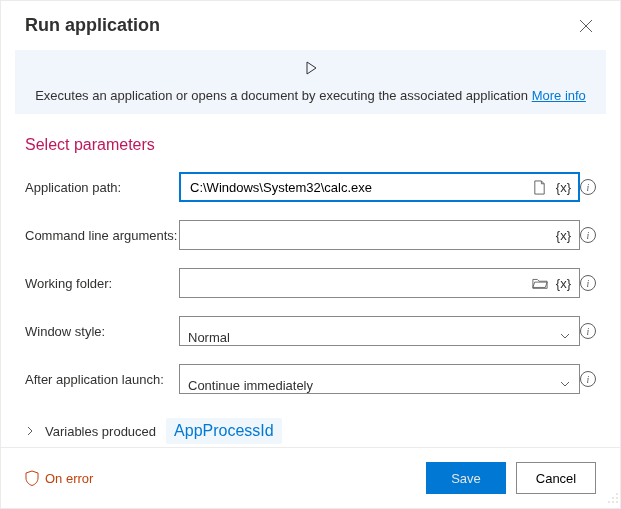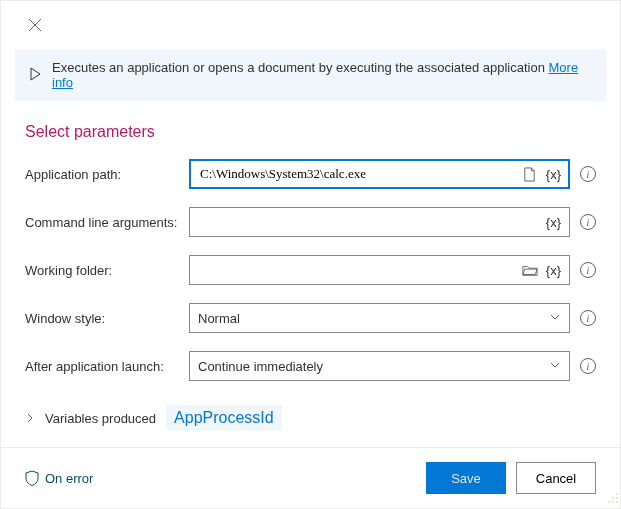--- a/index.html
+++ b/index.html
@@ -38,20 +38,21 @@
   }
   .info-banner {
     margin: 4px 14px 10px 14px;
     background: #f1f6fd;
     border: 1px solid #f1f6fd;
     display: flex;
     align-items: center;
     gap: 10px;
     padding: 10px 12px;
     font-size: 13px;
+    flex-direction: column;
   }
   .info-banner .run-icon { color: #323130; flex-shrink:0; }
   .info-banner a {
     color: #0078d4;
     text-decoration: underline;
     cursor: pointer;
   }
   .body {
     flex: 1;
     padding: 4px 24px 0 24px;
@@ -60,21 +61,20 @@
   .section-title {
     font-size: 16px;
     font-weight: 400;
     color: #be185d;
     margin: 8px 0 18px 0;
   }
   .form-row {
     display: flex;
     align-items: center;
     margin-bottom: 18px;
-    gap: 10px;
   }
   .form-label {
     width: 154px;
     flex-shrink: 0;
     font-size: 13px;
     color: #323130;
   }
   .input-wrap {
     flex: 1;
     display: flex;
@@ -87,21 +87,21 @@
   .input-wrap.focused {
     border-color: #0078d4;
     box-shadow: inset 0 0 0 1px #0078d4;
   }
   .input-wrap input {
     flex: 1;
     border: none;
     outline: none;
     height: 100%;
     font-size: 13px;
-    font-family: Liberation Serif, serif;
+    font-family: Liberation Sans, sans-serif;
     background: transparent;
   }
   .input-suffix {
     display: flex;
     align-items: center;
     gap: 2px;
     padding-right: 4px;
   }
   .icon-btn {
     width: 24px; height: 24px;
@@ -118,21 +118,21 @@
   }
   .select-wrap {
     flex: 1;
     position: relative;
   }
   .select {
     width: 100%;
     height: 30px;
     border: 1px solid #8a8886;
     display: flex;
-    align-items: center;
+    align-items: flex-end;
     justify-content: space-between;
     padding: 0 8px;
     cursor: pointer;
     background: #fff;
   }
   .select .chev { color: #605e5c; }
   .info-circle {
     width: 16px; height: 16px;
     border: 1px solid #605e5c;
     border-radius: 50%;
@@ -166,21 +166,21 @@
     border-top: 1px solid #edebe9;
     padding: 14px 24px;
     display: flex;
     align-items: center;
     justify-content: space-between;
   }
   .on-error {
     display: flex;
     align-items: center;
     gap: 6px;
-    color: #0c4a6e;
+    color: #c2410c;
     font-size: 13px;
     cursor: pointer;
   }
   .footer-actions {
     display: flex;
     gap: 10px;
   }
   .btn {
     min-width: 80px;
     height: 32px;
@@ -202,20 +202,21 @@
     right: 2px; bottom: 2px;
     color: #c8c6c4;
   }
 </style>
 </head>
 <body>
 
 <div class="dialog">
 
   <div class="header">
+    <div class="title">Run application</div>
     <div class="close-btn">
       <svg width="14" height="14" viewBox="0 0 14 14">
           <path d="M1 1 L13 13 M13 1 L1 13" stroke="currentColor" stroke-width="1" fill="none"></path>
         </svg>
     </div>
   </div>
 
   <div class="info-banner">
     <span class="run-icon">
       <svg width="14" height="14" viewBox="0 0 14 14">

